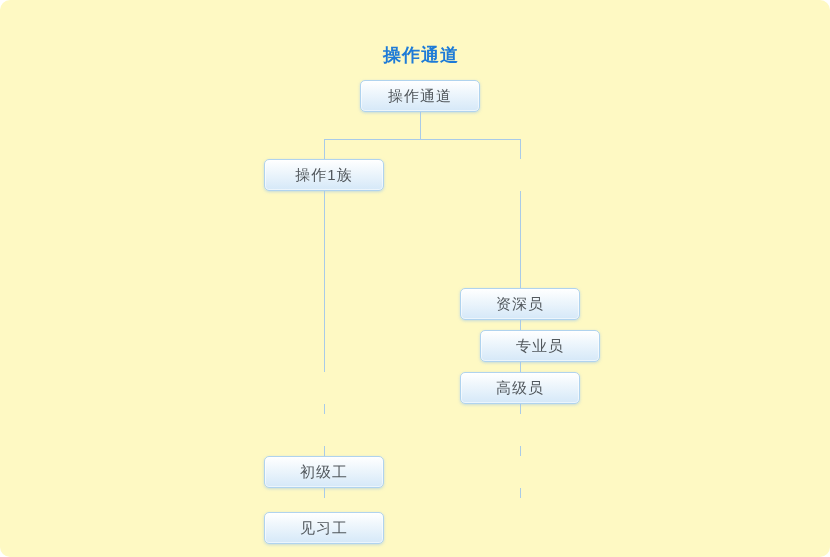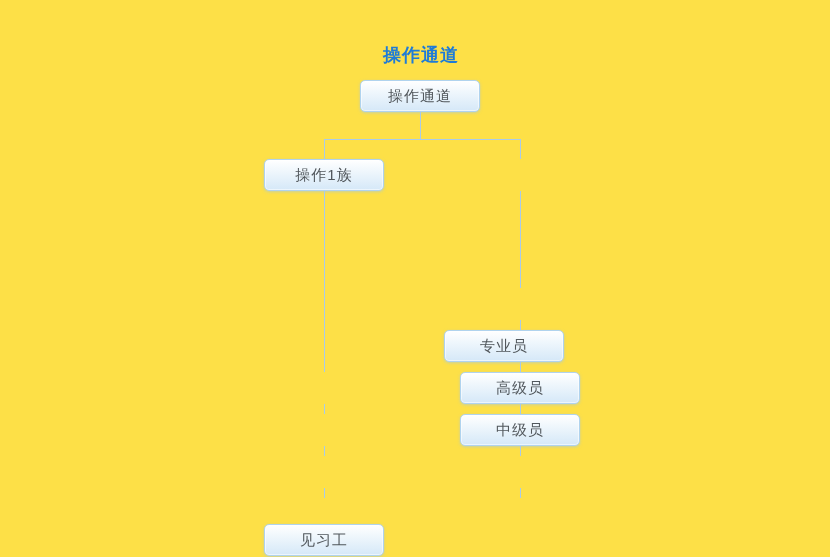--- a/index.html
+++ b/index.html
@@ -7,21 +7,21 @@
     --node-border:#b0d3ee;
     --node-text:#51575c;
     --connector:#a9cbe8;
   }
   html,body{margin:0;padding:0;background:#ffffff;}
   body{
     width:830px;height:557px;
     font-family:"Liberation Sans","DejaVu Sans",sans-serif;
     overflow:hidden;
   }
-  .stage{position:relative;width:830px;height:557px;background:#fde047;}
+  .stage{position:relative;width:830px;height:557px;background:#fef9c3;border-radius:10px;}
   .chart-title{
     position:absolute;left:356px;top:43px;width:130px;
     text-align:center;
     font-size:18px;font-weight:bold;
     color:var(--title);
     letter-spacing:1px;
   }
   .node{
     position:absolute;width:120px;height:32px;box-sizing:border-box;
     border:1px solid var(--node-border);
@@ -55,19 +55,20 @@
   <div class="line" style="left:520px;top:320px;width:1px;height:10px"></div>
   <div class="line" style="left:520px;top:362px;width:1px;height:10px"></div>
   <div class="line" style="left:520px;top:404px;width:1px;height:10px"></div>
   <div class="line" style="left:520px;top:446px;width:1px;height:10px"></div>
   <div class="line" style="left:520px;top:488px;width:1px;height:10px"></div>
 
   <div class="node" style="left:360px;top:80px">操作通道</div>
 
   <div class="node" style="left:264px;top:159px">操作1族</div>
 
-  <div class="node" style="left:264px;top:524px">见习工</div>
+  <div class="node" style="left:264px;top:456px">初级工</div>
+  <div class="node" style="left:264px;top:512px">见习工</div>
 
-  <div class="node" style="left:444px;top:330px">专业员</div>
+  <div class="node" style="left:460px;top:288px">资深员</div>
+  <div class="node" style="left:480px;top:330px">专业员</div>
   <div class="node" style="left:460px;top:372px">高级员</div>
-  <div class="node" style="left:460px;top:414px">中级员</div>
 
 </div>
 
 </body></html>

